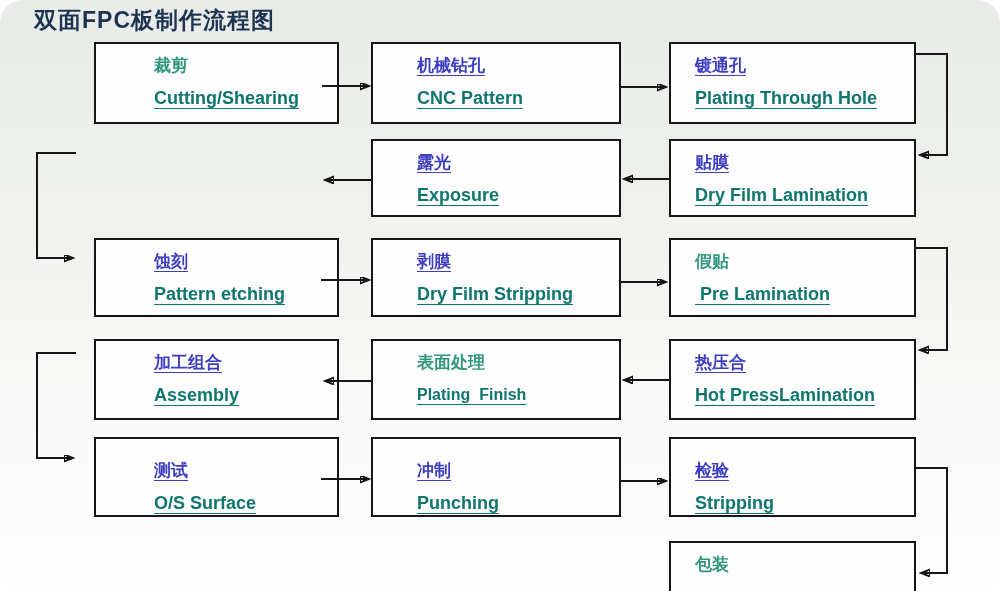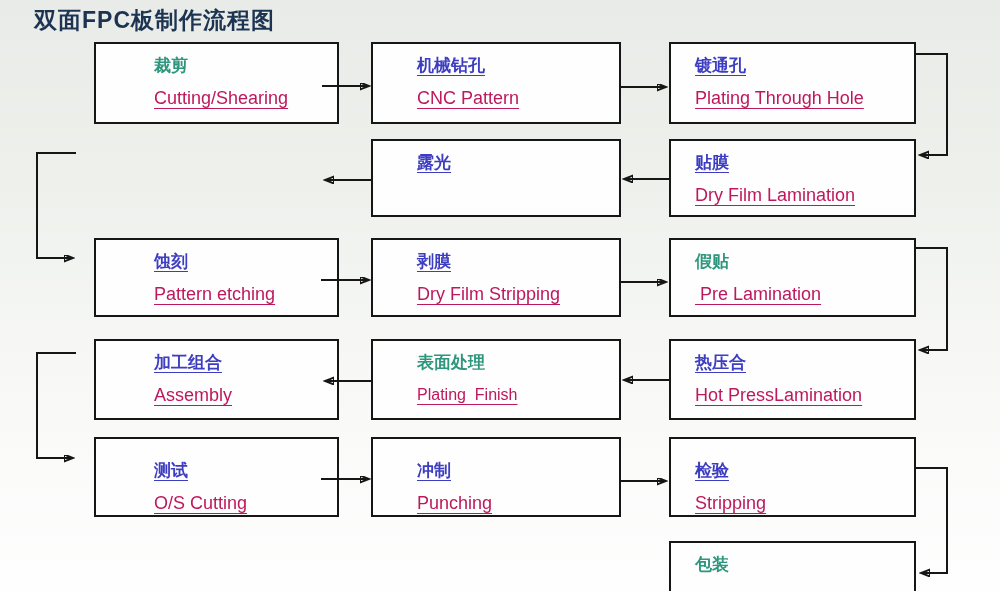--- a/index.html
+++ b/index.html
@@ -5,20 +5,21 @@
   html,body{margin:0;padding:0;}
   body{
     font-family:"Liberation Sans", sans-serif;
     background:#ffffff;
   }
   .stage{
     position:relative;
     width:1000px;height:591px;
     overflow:hidden;
     background:linear-gradient(180deg,#e8ebe7 0%,#eef0ec 30%,#f8f9f7 65%,#fefefe 100%);
+    border-radius:23px;
   }
   .page-title{
     position:absolute;left:34px;top:5px;
     font-size:23px;font-weight:bold;
     color:#1c3452;
     letter-spacing:1px;
   }
   .node{
     position:absolute;
     background:#fefefe;
@@ -34,22 +35,22 @@
     text-decoration:underline;
     text-underline-offset:4px;
     line-height:22px;
     white-space:pre;
   }
   .node .zh.teal{
     color:#2e967c;
     text-decoration:none;
   }
   .node .en{
-    font-size:18px;font-weight:normal;
-    color:#be185d;
+    font-size:18px;font-weight:bold;
+    color:#0f766e;
     text-decoration:underline;
     text-underline-offset:4px;
     line-height:24px;
     white-space:pre;
   }
   .col1{left:94px;width:245px;padding-left:58px;}
   .col2{left:371px;width:250px;padding-left:44px;}
   .col3{left:669px;width:247px;padding-left:24px;}
   .row1{top:42px;height:82px;}
   .row2{top:139px;height:78px;}
@@ -80,20 +81,21 @@
     <span class="zh">机械钻孔</span>
     <span class="en">CNC Pattern</span>
   </div>
   <div class="node row1 col3">
     <span class="zh">镀通孔</span>
     <span class="en">Plating Through Hole</span>
   </div>
 
   <div class="node row2 col2">
     <span class="zh">露光</span>
+    <span class="en">Exposure</span>
   </div>
   <div class="node row2 col3">
     <span class="zh">贴膜</span>
     <span class="en">Dry Film Lamination</span>
   </div>
 
   <div class="node row3 col1">
     <span class="zh">蚀刻</span>
     <span class="en">Pattern etching</span>
   </div>
@@ -114,21 +116,21 @@
     <span class="zh teal">表面处理</span>
     <span class="en" style="font-size:16px">Plating  Finish</span>
   </div>
   <div class="node row4 col3">
     <span class="zh">热压合</span>
     <span class="en">Hot PressLamination</span>
   </div>
 
   <div class="node row5 col1">
     <span class="zh">测试</span>
-    <span class="en">O/S Cutting</span>
+    <span class="en">O/S Surface</span>
   </div>
   <div class="node row5 col2">
     <span class="zh">冲制</span>
     <span class="en">Punching</span>
   </div>
   <div class="node row5 col3">
     <span class="zh">检验</span>
     <span class="en">Stripping</span>
   </div>
 

